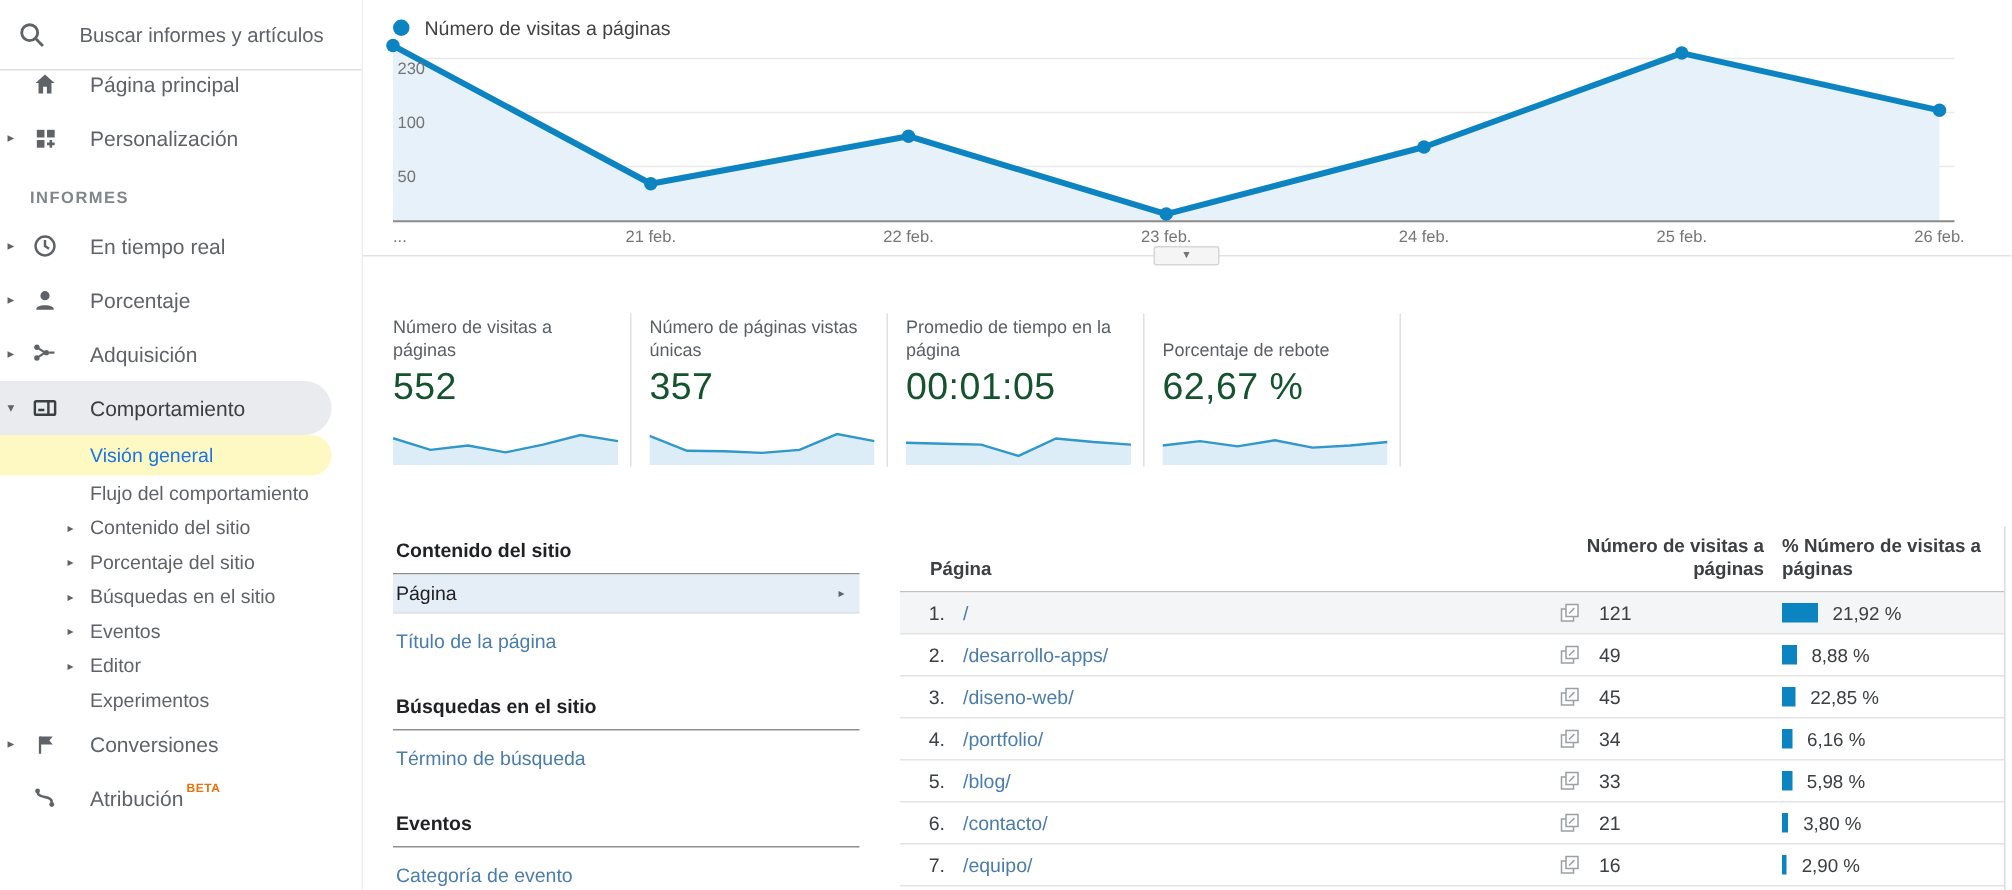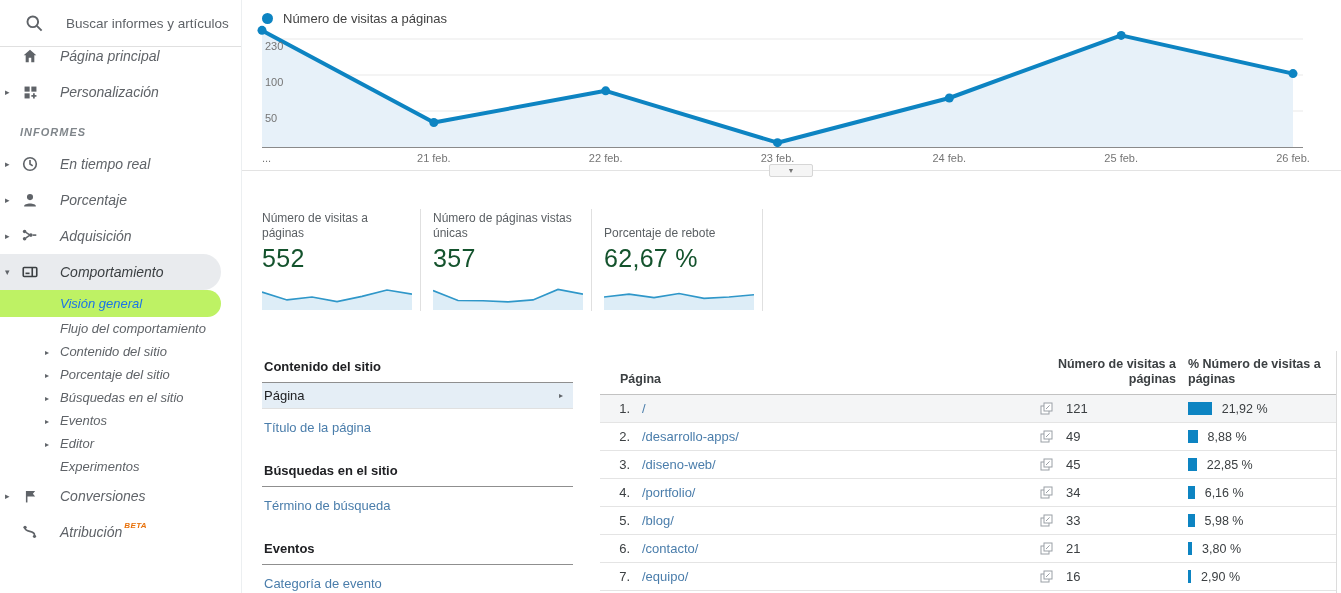--- a/index.html
+++ b/index.html
@@ -3,42 +3,42 @@
 <meta charset="utf-8">
 <style>
   * { margin:0; padding:0; box-sizing:border-box; }
   html,body { width:1341px; height:593px; overflow:hidden; background:#fff;
     font-family:"Liberation Sans","DejaVu Sans",sans-serif; }
 
   
   .sidebar { position:absolute; left:0; top:0; width:242px; height:593px;
     background:#fff; border-right:1px solid #eceff1; z-index:5; }
   .search-row { position:relative; height:47px; display:flex; align-items:center;
-    border-bottom:1px solid #e0e0e0; background:#fff; z-index:3; padding-left:25px; }
+    border-bottom:1px solid #e0e0e0; background:#fff; z-index:3; padding-left:12px; }
   .search-row svg { flex:none; }
   .search-input { border:none; outline:none; font-size:13.5px; color:#5f6368;
     margin-left:22px; width:170px; background:transparent;
     font-family:"Liberation Sans","DejaVu Sans",sans-serif; }
   .search-input::placeholder { color:#5f6368; opacity:1; }
-  .nav-scroll { position:relative; height:546px; overflow:hidden;font-style:italic; }
+  .nav-scroll { position:relative; height:546px; overflow:hidden; }
   .nav-list { margin-top:-9px; }
   .nav-item { position:relative; display:flex; align-items:center; height:36px;
     padding-left:20px; color:#5f6368; font-size:14px; cursor:pointer; }
   .nav-item.selected { background:#e9ebee; border-radius:0 18px 18px 0;
     margin-right:20px; color:#3c4043; }
   .nav-caret { position:absolute; left:5px; top:50%; transform:translateY(-50%);
     font-size:9px; color:#5f6368; }
   .nav-icon { width:20px; height:20px; margin-right:20px; flex:none; display:flex;
     align-items:center; justify-content:center; }
   .nav-label { white-space:nowrap; }
   .section-label { margin-top:12px; padding:4px 0 8px 20px; font-size:11px;
     font-weight:bold; letter-spacing:1px; color:#80868b; }
   .sub-item { position:relative; padding:4px 10px 4px 60px; font-size:13px;
     line-height:15px; color:#5f6368; cursor:pointer; }
-  .sub-item.selected { background:#bef264; color:#1a73e8; border-radius:0 14px 14px 0;
+  .sub-item.selected { background:#fef9c3; color:#1a73e8; border-radius:0 14px 14px 0;
     margin-right:20px; padding-top:6px; padding-bottom:6px; }
   .sub-caret { position:absolute; left:45px; top:50%; transform:translateY(-50%);
     font-size:8px; color:#5f6368; }
   .beta { font-size:8px; color:#e8710a; font-weight:bold; letter-spacing:.4px;
     vertical-align:super; margin-left:2px; position:relative; top:-3px; }
 
   
   .content { position:absolute; left:242px; top:0; right:0; bottom:0; background:#fff; }
   .legend-row { display:flex; align-items:center; padding:9px 0 0 20px; height:28px; }
   .legend-dot { width:11px; height:11px; border-radius:50%; margin-right:10px; }
@@ -299,20 +299,28 @@
       </div>
       <div class="card">
         <div class="card-title">Número de páginas vistas únicas</div>
         <div class="card-value">357</div>
         <svg width="150" height="36" viewBox="0 0 150 36">
           <polygon points="0.0,15.6 25.0,25.5 50.0,25.8 75.0,26.9 100.0,24.9 125.0,14.4 150.0,19.1 150,35 0,35" fill="#ddedf7"></polygon>
           <polyline points="0.0,15.6 25.0,25.5 50.0,25.8 75.0,26.9 100.0,24.9 125.0,14.4 150.0,19.1" fill="none" stroke="#2f97c9" stroke-width="1.6"></polyline>
         </svg>
       </div>
       <div class="card">
+        <div class="card-title">Promedio de tiempo en la página</div>
+        <div class="card-value">00:01:05</div>
+        <svg width="150" height="36" viewBox="0 0 150 36">
+          <polygon points="0.0,20.2 25.0,20.8 50.0,21.4 75.0,28.9 100.0,17.3 125.0,19.7 150.0,21.4 150,35 0,35" fill="#ddedf7"></polygon>
+          <polyline points="0.0,20.2 25.0,20.8 50.0,21.4 75.0,28.9 100.0,17.3 125.0,19.7 150.0,21.4" fill="none" stroke="#2f97c9" stroke-width="1.6"></polyline>
+        </svg>
+      </div>
+      <div class="card">
         <div class="card-title">Porcentaje de rebote</div>
         <div class="card-value">62,67 %</div>
         <svg width="150" height="36" viewBox="0 0 150 36">
           <polygon points="0.0,22.0 25.0,19.1 50.0,22.6 75.0,18.5 100.0,23.4 125.0,22.0 150.0,19.7 150,35 0,35" fill="#ddedf7"></polygon>
           <polyline points="0.0,22.0 25.0,19.1 50.0,22.6 75.0,18.5 100.0,23.4 125.0,22.0 150.0,19.7" fill="none" stroke="#2f97c9" stroke-width="1.6"></polyline>
         </svg>
       </div>
     </div>
 
   <div class="lower">

